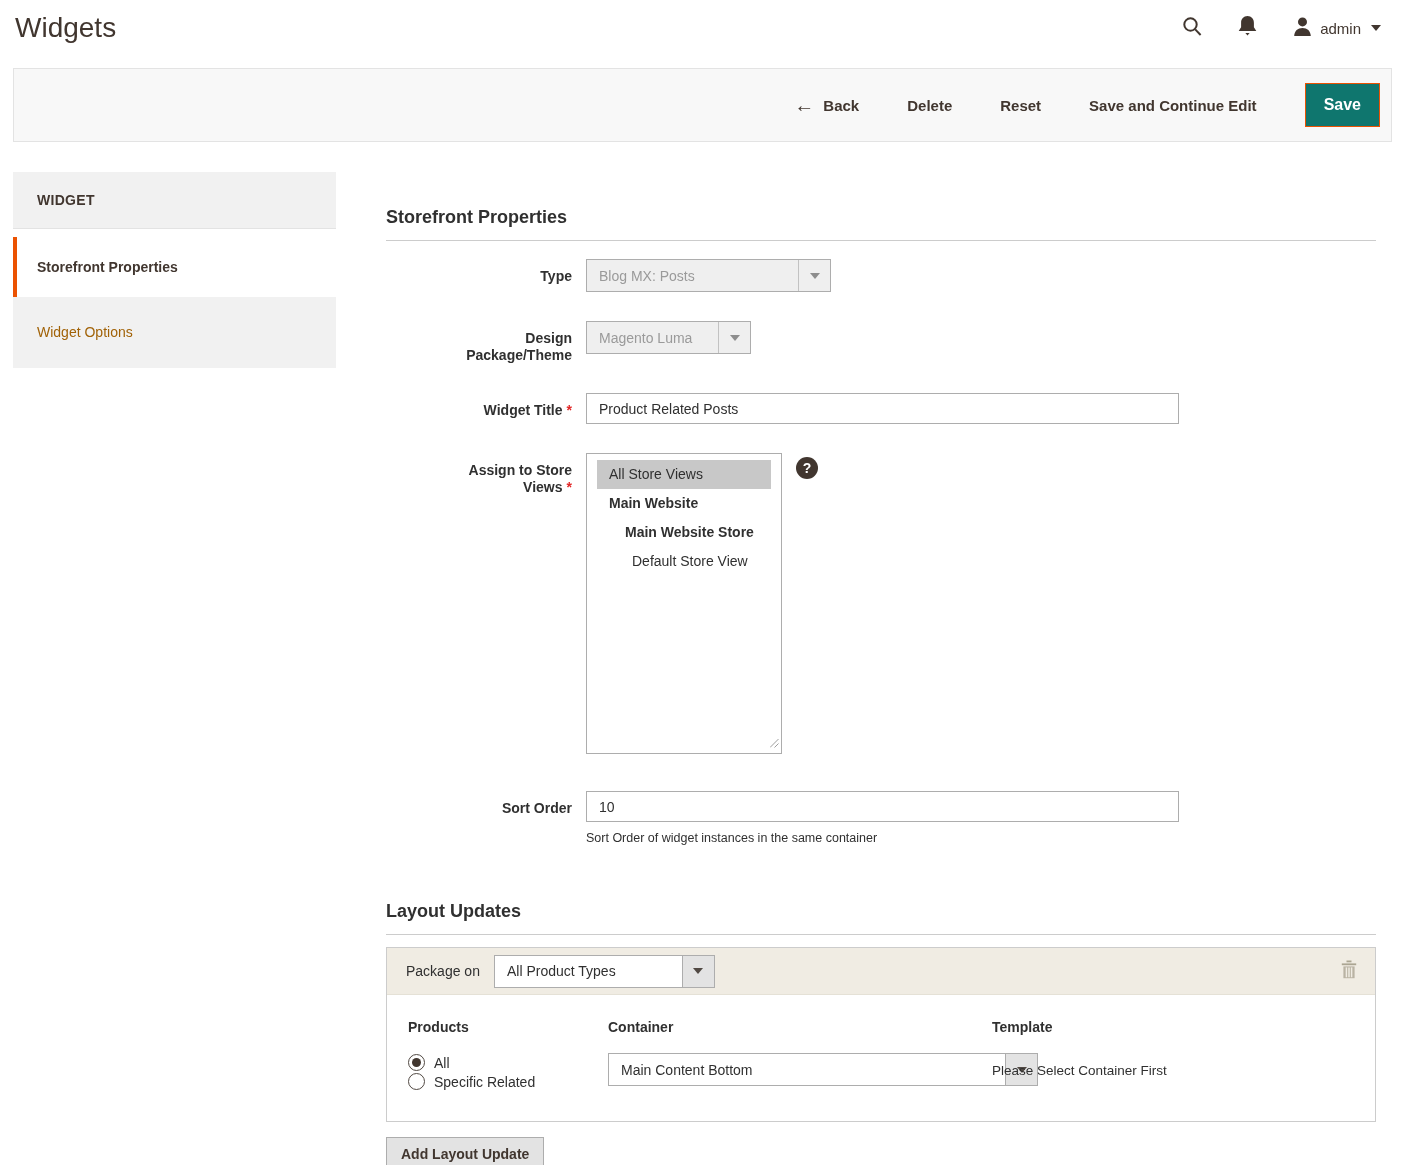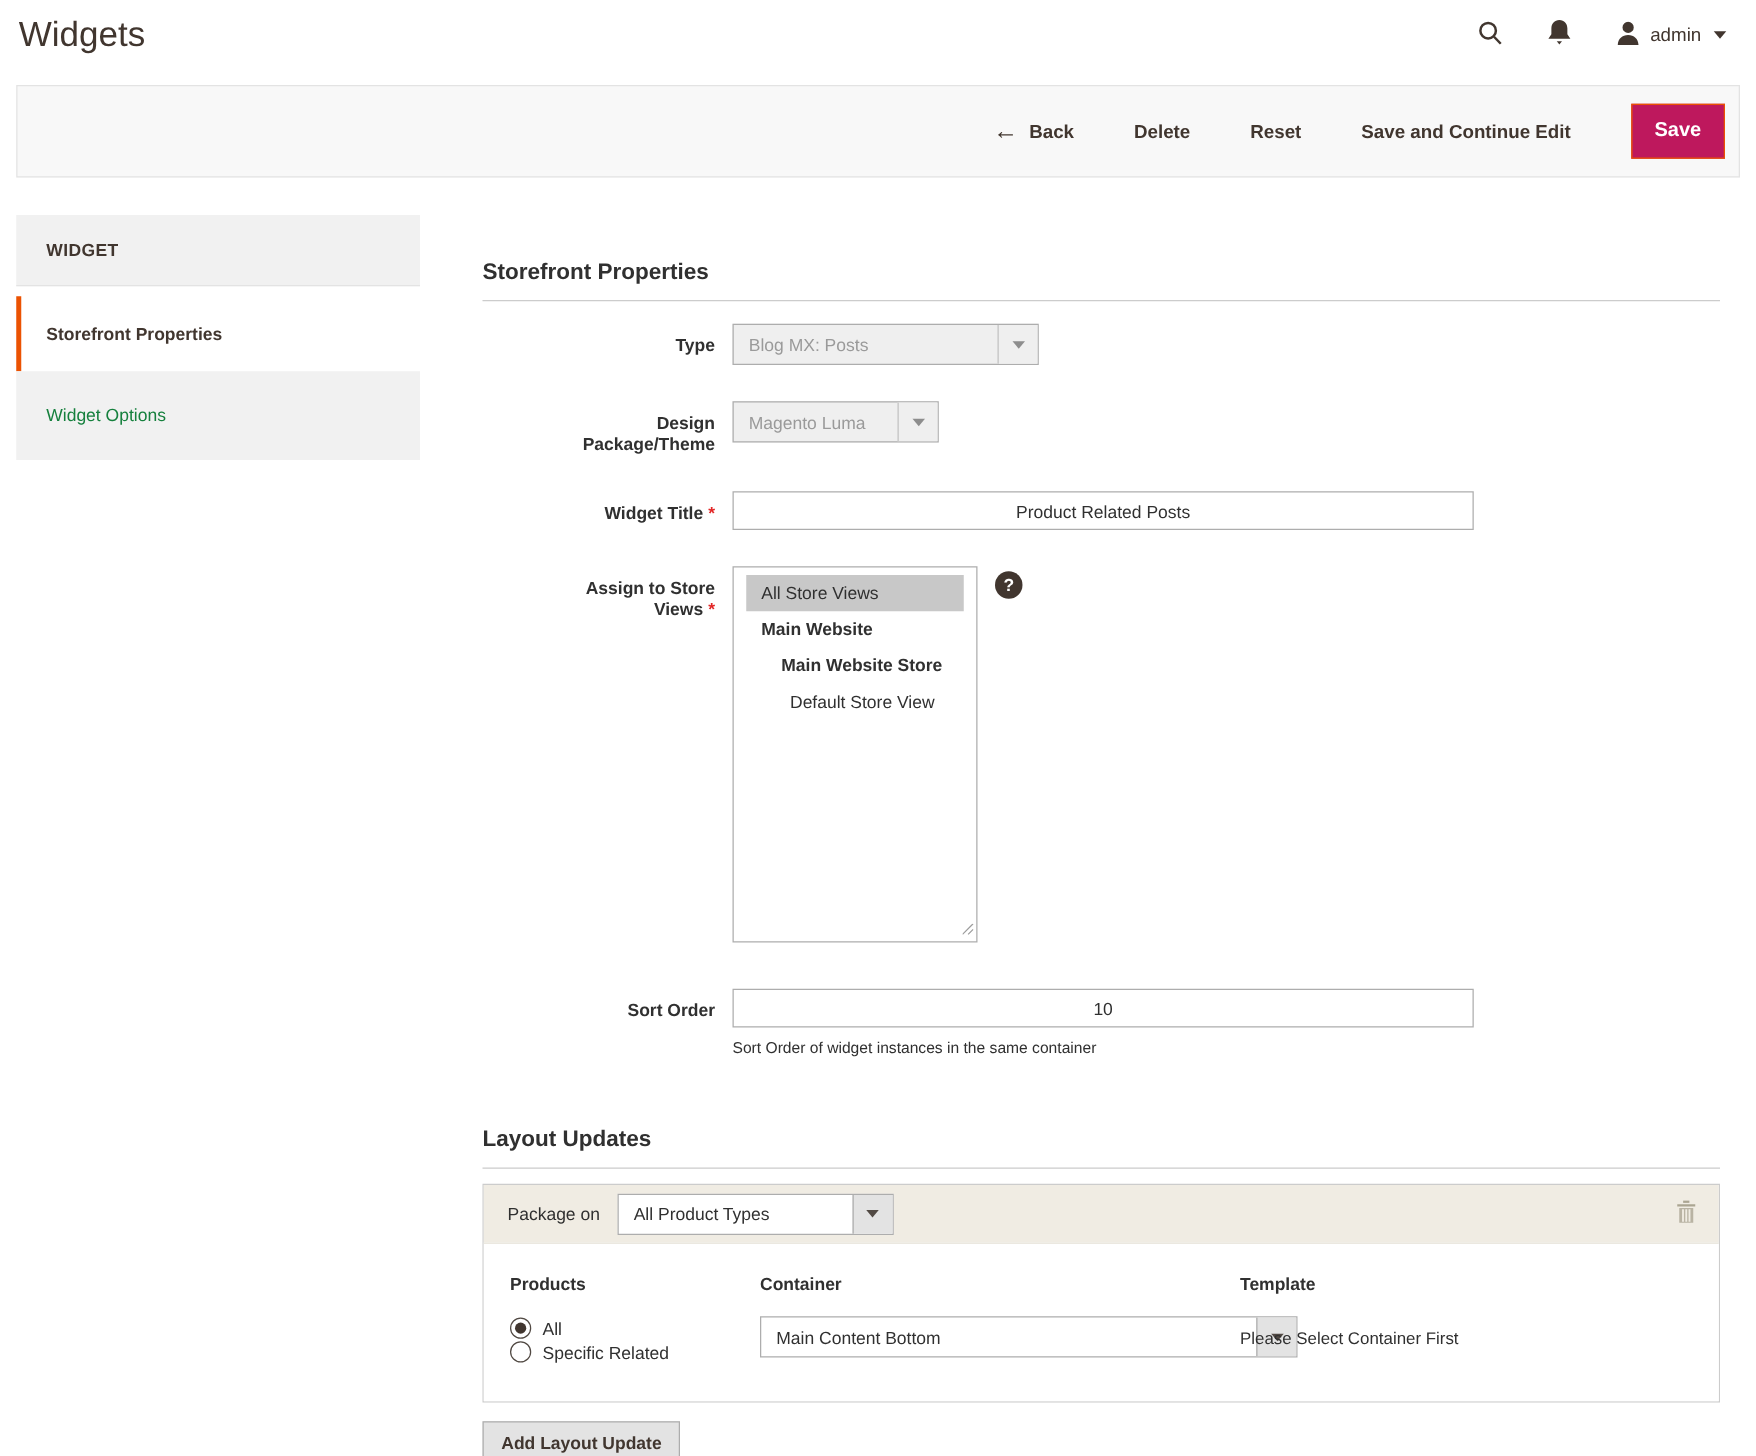--- a/index.html
+++ b/index.html
@@ -17,29 +17,29 @@
   .account-btn { display:flex; align-items:center; gap:8px; background:none; border:none; cursor:pointer; font-family:inherit; }
   .account-name { font-size:15px; color:#41362f; }
   .caret-down { width:0; height:0; border-left:5px solid transparent; border-right:5px solid transparent; border-top:6px solid #41362f; margin-left:2px; }
 
   
   .action-bar { margin:12px 13px 0; height:74px; background:#f8f8f8; border:1px solid #e3e3e3;
     display:flex; align-items:center; justify-content:flex-end; gap:48px; padding:0 11px; }
   .action-link { display:flex; align-items:center; gap:9px; background:none; border:none; cursor:pointer;
     font-family:inherit; font-size:15px; font-weight:700; color:#41362f; }
   .back-arrow { font-size:20px; line-height:1; font-weight:400; color:#41362f; }
-  .save-btn { background:#be185d; border:1px solid #eb5202; color:#fff; font-family:inherit;
+  .save-btn { background:#0f766e; border:1px solid #eb5202; color:#fff; font-family:inherit;
     font-size:16px; font-weight:600; padding:12px 18px; cursor:pointer; }
 
   
   .main { display:flex; align-items:flex-start; margin:30px 0 0 13px; }
   .sidebar { width:323px; flex:none; }
   .sidebar-title { background:#f1f1f1; border-bottom:1px solid #e3e3e3; padding:20px 24px;
     font-size:14px; font-weight:700; color:#41362f; letter-spacing:.3px; margin-bottom:8px; }
-  .sidebar-item { padding:22px 24px; font-size:14px; color:#15803d; background:#f1f1f1; cursor:pointer; }
+  .sidebar-item { padding:22px 24px; font-size:14px; color:#a16207; background:#f1f1f1; cursor:pointer; }
   .sidebar-item.active { background:#fff; border-left:4px solid #eb5202; padding-left:20px; font-weight:700; color:#41362f; }
   .sidebar-item.inactive { padding:27px 24px 28px; }
 
   .content { margin-left:50px; width:990px; }
   .section-heading { font-size:18px; font-weight:700; color:#303030; padding-bottom:12px; border-bottom:1px solid #ccc; }
   .section-heading.first { margin-top:35px; margin-bottom:18px; }
   .section-heading.second { margin-top:56px; margin-bottom:12px; }
 
   
   .form-row { display:flex; margin-bottom:29px; }
@@ -54,21 +54,21 @@
   .sel .sel-arrow { width:32px; flex:none; border-left:1px solid #adadad; background:#e3e3e3; display:flex; align-items:center; justify-content:center; }
   .tri { width:0; height:0; border-left:5px solid transparent; border-right:5px solid transparent; border-top:6px solid #514943; }
   .sel.disabled { background:#efefef; cursor:default; }
   .sel.disabled .sel-value { color:#9a9a9a; }
   .sel.disabled .sel-arrow { background:#efefef; border-left:1px solid #c2c2c2; }
   .sel.disabled .tri { border-top-color:#8d8d8d; }
   .sel.w-type { width:245px; }
   .sel.w-design { width:165px; }
 
   .text-input { width:593px; height:31px; border:1px solid #adadad; padding:0 12px; font-family:inherit;
-    font-size:14px; color:#303030; background:#fff;text-align:center; }
+    font-size:14px; color:#303030; background:#fff; }
 
   .listbox { width:196px; height:301px; border:1px solid #adadad; background:#fff; padding:6px 10px; position:relative; }
   .lb-option { height:29px; line-height:29px; font-size:14px; color:#303030; white-space:nowrap; cursor:pointer; }
   .lb-option.selected { background:#c8c8c8; }
   .lb-option.bold { font-weight:700; }
   .lb-option.lvl1, .lb-option.lvl2 { padding-left:12px; }
   .lb-option.lvl3 { padding-left:28px; }
   .lb-option.lvl4 { padding-left:35px; }
   .resize-grip { position:absolute; right:2px; bottom:2px; cursor:nwse-resize; }
 

